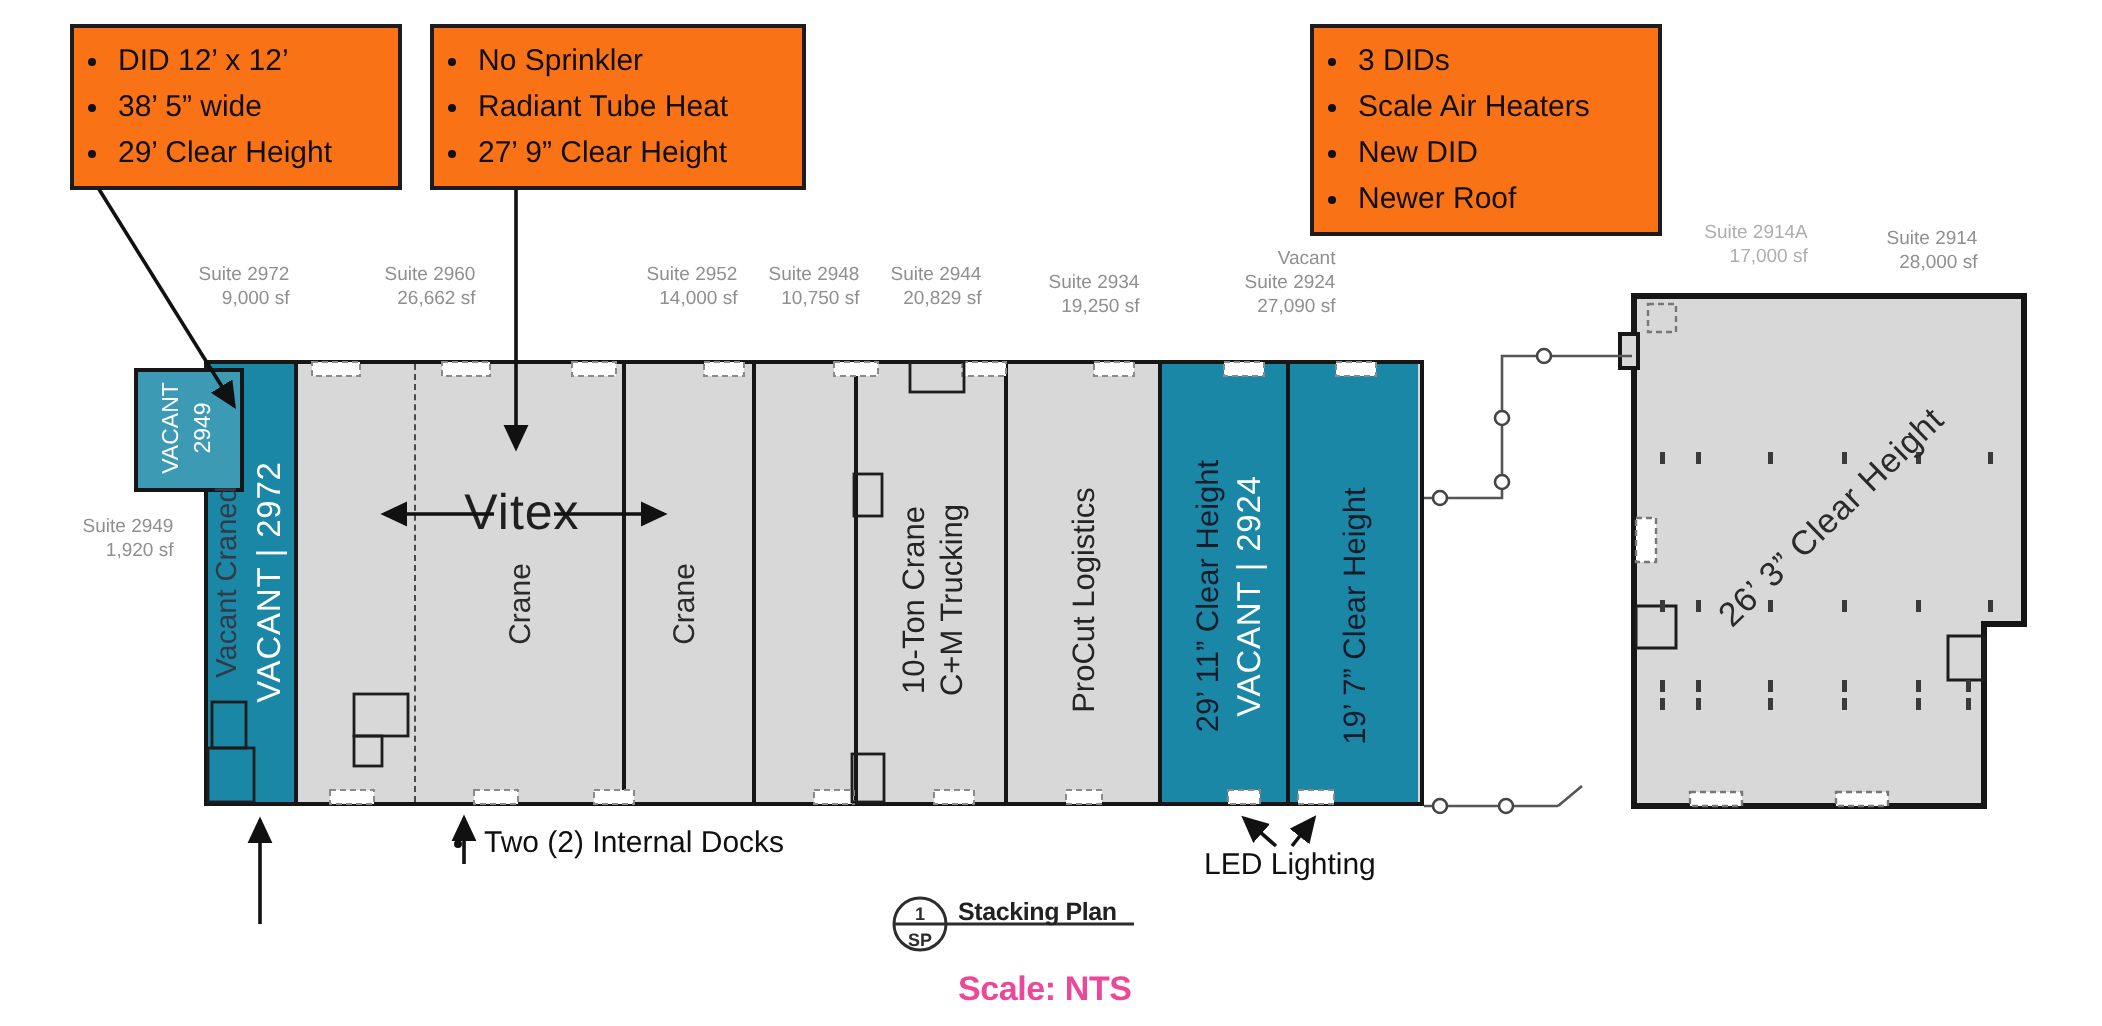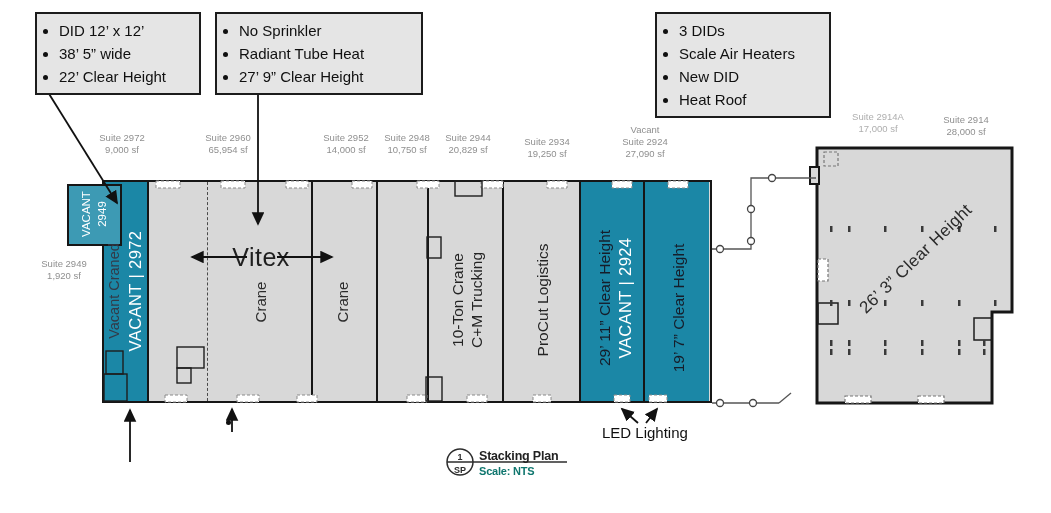--- a/index.html
+++ b/index.html
@@ -11,55 +11,55 @@
              background:var(--grayFill,#d8d8d8);z-index:0;}
   .bay{position:absolute;top:0;height:100%;box-sizing:border-box;}
   .bay.teal{background:var(--teal,#1b87a6);}
   .wall-solid{border-right:2.5px solid var(--outline,#161616);}
   .wall-thin{border-right:2px solid var(--outline,#161616);}
   .wall-dashed{border-right:1.5px dashed #4a4a4a;}
   .vacant-box{position:absolute;left:67px;top:184px;width:55px;height:62px;
               box-sizing:border-box;border:2.5px solid var(--outline,#161616);
               background:var(--tealLight,#3d9ab4);z-index:2;}
   
-  .suite-label{position:absolute;transform:translateX(-50%);text-align:center;
+  .suite-label{position:absolute;transform:translateX(-50%);text-align:right;
                font-size:9.5px;line-height:12px;color:var(--labelGray,#8f8f8f);
                white-space:nowrap;z-index:2;}
   .suite-label.lighter{color:#aeaeae;}
   .vlabel{position:absolute;transform:translate(-50%,-50%) rotate(-90deg);
           text-align:center;white-space:nowrap;z-index:2;}
   .vl-dark{font-size:14.5px;color:#333a47;line-height:21px;}
   .vl-white{font-size:16.5px;color:#ffffff;line-height:21px;letter-spacing:.4px;}
   .vl-navy{font-size:15.5px;color:#161d2a;line-height:21px;}
   .vl-plain{font-size:15px;color:#2b2b2b;line-height:20px;}
   .diag-label{position:absolute;left:916px;top:259px;
               transform:translate(-50%,-50%) rotate(-44deg);
               font-size:17px;color:#2a2a2a;white-space:nowrap;z-index:2;letter-spacing:.4px;}
   .vitex{position:absolute;left:261px;top:257px;transform:translate(-50%,-50%);
          font-size:25px;font-weight:500;color:#1f1f1f;z-index:2;letter-spacing:.5px;}
   
-  .callout{position:absolute;background:#e5e5e5;border:2px solid #1c1c1c;
+  .callout{position:absolute;background:#f97316;border:2px solid #1c1c1c;
            padding:5px 12px 5px 4px;z-index:4;box-sizing:border-box;}
   .callout ul{margin:0;padding-left:18px;list-style:disc;}
   .callout li{font-size:15px;line-height:23px;color:#101010;white-space:nowrap;}
   
   .note{position:absolute;z-index:4;}
   .note ul{margin:0;padding-left:16px;list-style:disc;}
   .note li{font-size:15px;line-height:24px;color:#101010;white-space:nowrap;}
   .note .sub{display:block;}
   .led-label{position:absolute;left:602px;top:424px;font-size:15px;color:#101010;z-index:4;}
   
   .tb-num{position:absolute;left:460px;top:452px;transform:translateX(-50%);
           font-size:9px;font-weight:700;color:#2d2d2d;z-index:4;}
   .tb-code{position:absolute;left:460px;top:465px;transform:translateX(-50%);
            font-size:9px;font-weight:700;color:#2d2d2d;z-index:4;}
   .tb-title{position:absolute;left:479px;top:449px;font-size:12.5px;font-weight:700;
             color:#222;z-index:4;letter-spacing:-.2px;}
-  .tb-scale{position:absolute;left:479px;top:465px;font-size:11px;font-weight:700;
-            color:#0f766e;z-index:4;letter-spacing:-.2px;}
+  .tb-scale{position:absolute;left:479px;top:485px;font-size:17px;font-weight:700;
+            color:#ec4899;z-index:4;letter-spacing:-.2px;}
   
   .svg-under{position:absolute;left:0;top:0;z-index:1;pointer-events:none;}
   .svg-over{position:absolute;left:0;top:0;z-index:3;pointer-events:none;}
 </style>
 </head>
 <body>
 
 <div class="canvas">
 
   <div class="building1">
@@ -183,50 +183,50 @@
       <line x1="646" y1="423" x2="657" y2="409" marker-end="url(#ah)"></line>
     </g>
     <circle cx="460" cy="462" r="13" fill="none" stroke="#2d2d2d" stroke-width="1.5"></circle>
     <line x1="447" y1="462" x2="567" y2="462" stroke="#2d2d2d" stroke-width="1.5"></line>
   </svg>
 
   <div class="callout" style="left:35px;top:12px;width:166px;">
     <ul>
       <li>DID 12’ x 12’</li>
       <li>38’ 5” wide</li>
-      <li>22’ Clear Height</li>
+      <li>29’ Clear Height</li>
     </ul>
   </div>
-  <div class="callout" style="left:215px;top:12px;width:208px;">
+  <div class="callout" style="left:215px;top:12px;width:188px;">
     <ul>
       <li>No Sprinkler</li>
       <li>Radiant Tube Heat</li>
       <li>27’ 9” Clear Height</li>
     </ul>
   </div>
   <div class="callout" style="left:655px;top:12px;width:176px;">
     <ul>
       <li>3 DIDs</li>
       <li>Scale Air Heaters</li>
       <li>New DID</li>
-      <li>Heat Roof</li>
+      <li>Newer Roof</li>
     </ul>
   </div>
 
   <div class="suite-label" style="left:64px;top:258px">
     <div>Suite 2949</div>
     <div>1,920 sf</div>
   </div>
   <div class="suite-label" style="left:122px;top:132px">
     <div>Suite 2972</div>
     <div>9,000 sf</div>
   </div>
-  <div class="suite-label" style="left:228px;top:132px">
+  <div class="suite-label" style="left:215px;top:132px">
     <div>Suite 2960</div>
-    <div>65,954 sf</div>
+    <div>26,662 sf</div>
   </div>
   <div class="suite-label" style="left:346px;top:132px">
     <div>Suite 2952</div>
     <div>14,000 sf</div>
   </div>
   <div class="suite-label" style="left:407px;top:132px">
     <div>Suite 2948</div>
     <div>10,750 sf</div>
   </div>
   <div class="suite-label" style="left:468px;top:132px">
@@ -274,20 +274,21 @@
     <div class="vl-white">VACANT | 2924</div>
   </div>
   <div class="vlabel" style="left:678px;top:308px">
     <div class="vl-navy">19’ 7” Clear Height</div>
   </div>
   <div class="diag-label">26’ 3” Clear Height</div>
 
   <div class="note" style="left:226px;top:410px">
     <ul>
         <li>
+      <span class="sub">Two (2) Internal Docks</span>
     </li>
       </ul>
   </div>
   <div class="led-label">LED Lighting</div>
 
   <div class="tb-num">1</div>
   <div class="tb-code">SP</div>
   <div class="tb-title">Stacking Plan</div>
   <div class="tb-scale">Scale: NTS</div>
 

